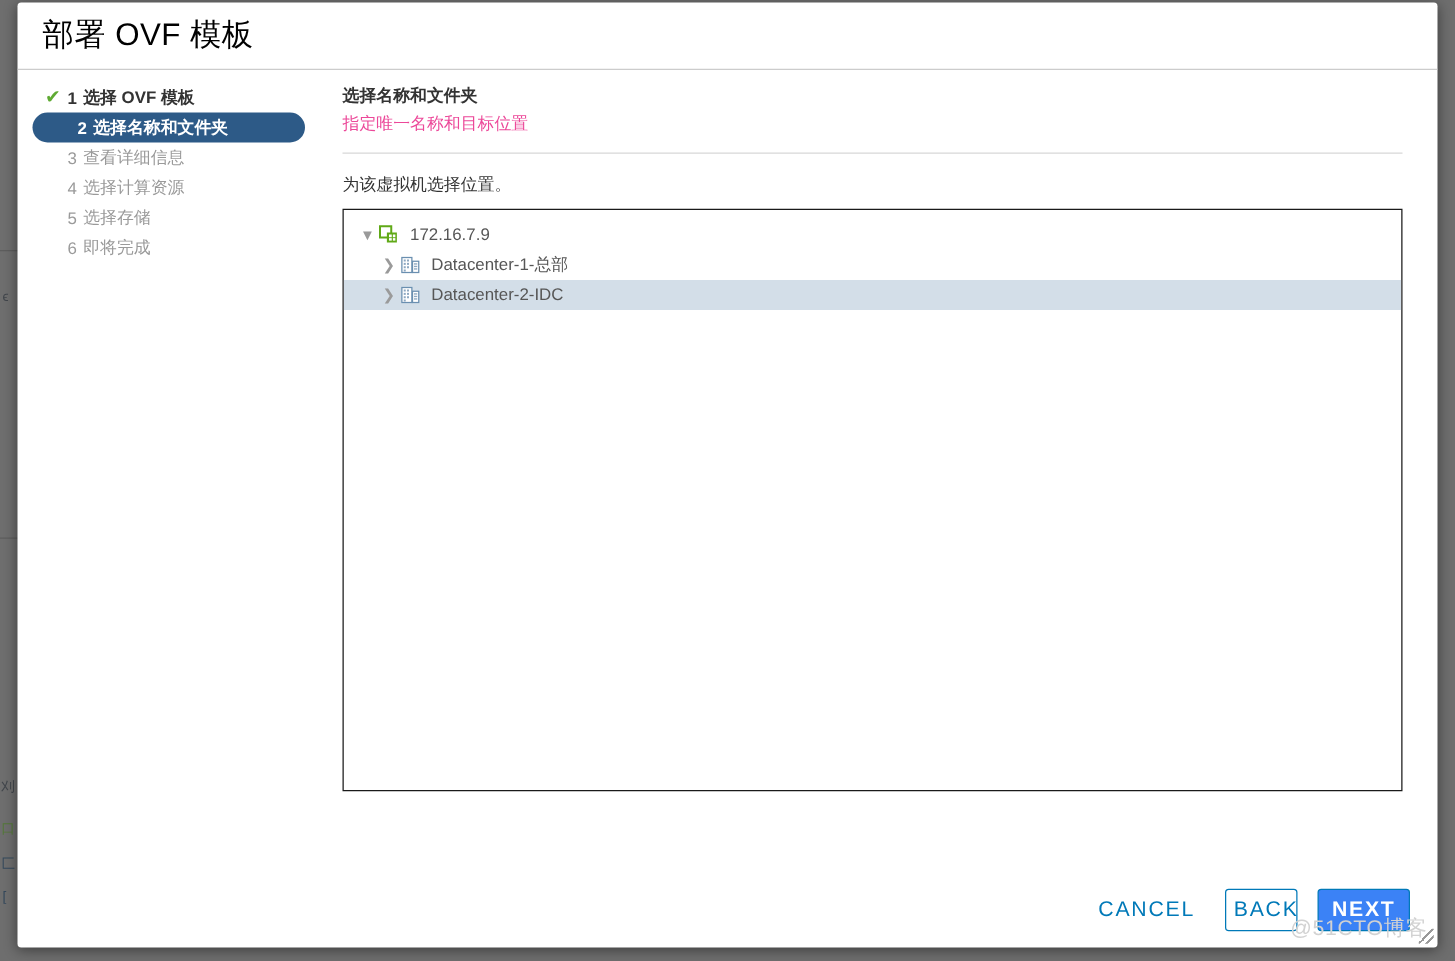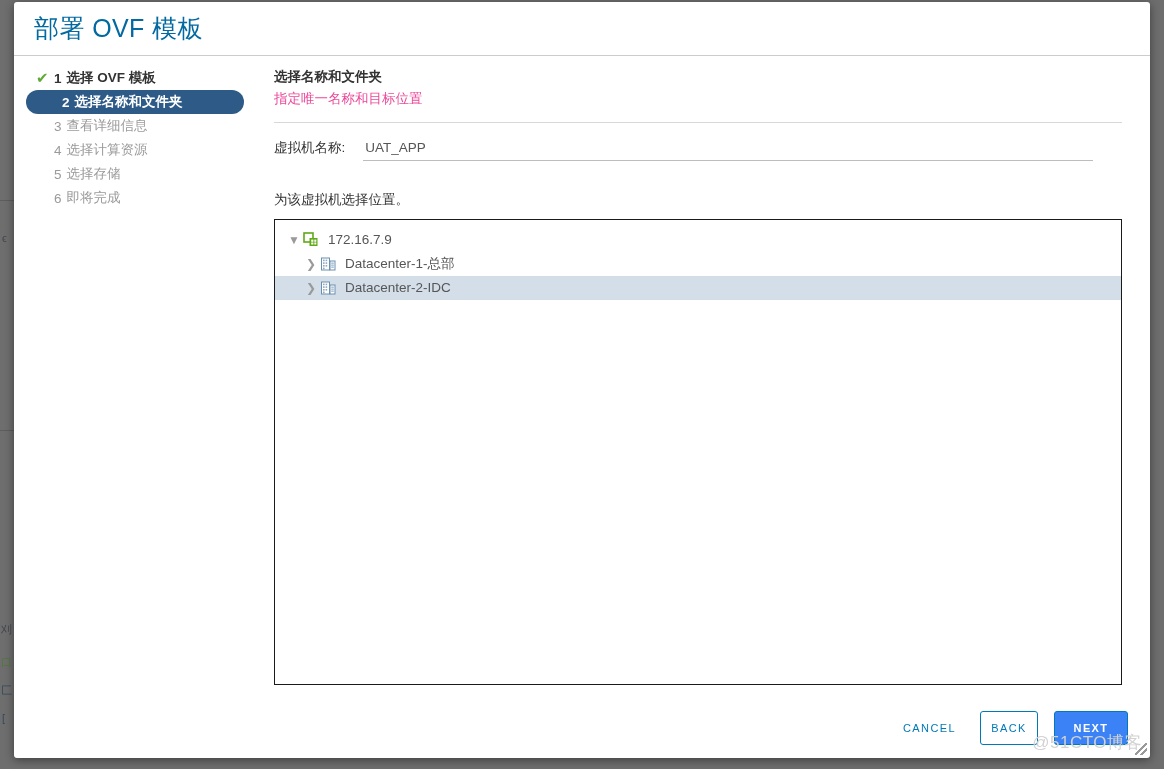--- a/index.html
+++ b/index.html
@@ -55,21 +55,21 @@
   #title-bar {
     height: 54px;
     padding: 0 0 0 20px;
     display: flex;
     align-items: center;
     border-bottom: 1px solid #cccccc;
     box-sizing: border-box;
   }
   #title-text {
     font-size: 25px;
-    color: #0369a1;
+    color: #000000;
     font-weight: 400;
     letter-spacing: .4px;
     line-height: 1;
   }
 
   
   #modal-body {
     display: flex;
     height: 642px;
     box-sizing: border-box;
@@ -221,21 +221,21 @@
     height: 60px;
     display: flex;
     align-items: center;
     justify-content: flex-end;
     padding-right: 22px;
     box-sizing: border-box;
     gap: 16px;
   }
   .btn {
     font-family: "Liberation Sans", sans-serif;
-    font-size: 11px;
+    font-size: 17px;
     letter-spacing: 1.4px;
     cursor: pointer;
     box-sizing: border-box;
   }
   #cancel-btn {
     background: transparent;
     border: none;
     color: #0079b8;
     height: 34px;
     padding: 0 8px;
@@ -340,24 +340,20 @@
         <span>即将完成</span>
       </div>
     </div>
 
     <div id="content-col">
 
       <div id="section-title">选择名称和文件夹</div>
       <div id="section-sub">指定唯一名称和目标位置</div>
       <div id="hr-top"></div>
 
-      <div id="vmname-row">
-        <div id="vmname-label">虚拟机名称:</div>
-        <input id="vmname-input" type="text" value="UAT_APP" style="">
-      </div>
 
       <div id="location-label">为该虚拟机选择位置。</div>
 
       <div id="tree-box">
 
         <div class="tree-row level0">
           <span class="twisty">▼</span>
           <span class="node-icon">
             <svg width="17" height="16" viewBox="0 0 17 16" xmlns="http://www.w3.org/2000/svg">
               <rect x="1" y="1" width="9" height="9" fill="none" stroke="#60a917" stroke-width="1.6"></rect>

